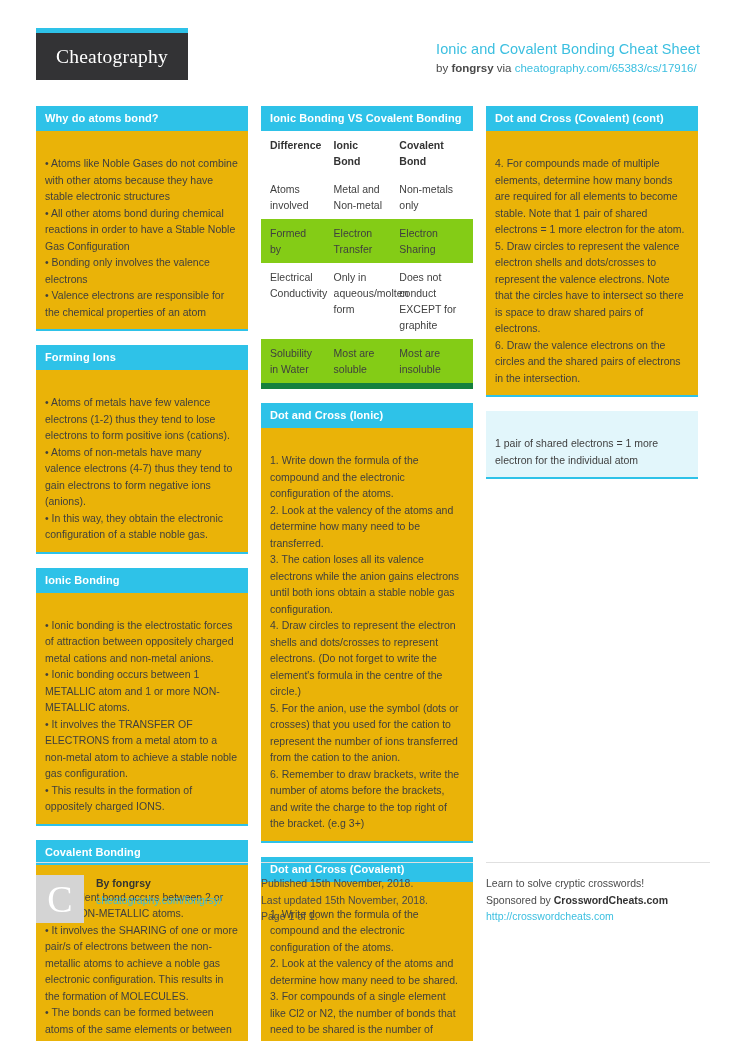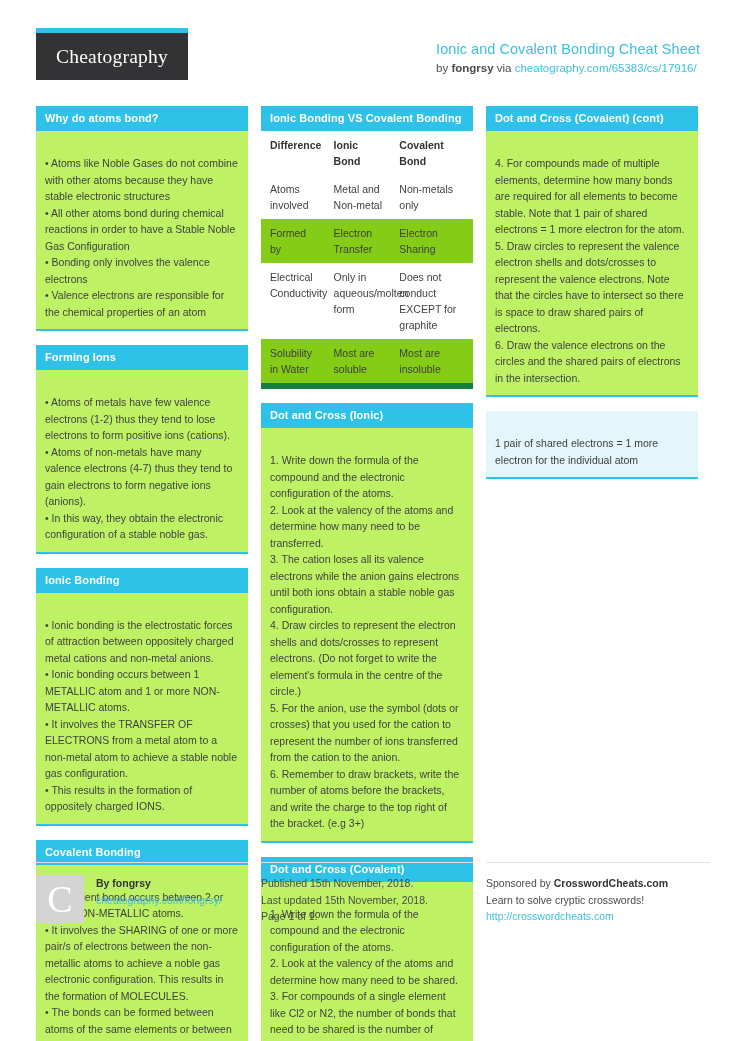--- a/index.html
+++ b/index.html
@@ -76,21 +76,21 @@
   }
   .col {
     width: 212px;
     flex: none;
   }
 
   
   .card {
     margin-bottom: 14px;
     border-bottom: 2px solid #2ec2e8;
-    background: #bef264;
+    background: #eab308;
   }
   .card-title {
     background: #2ec2e8;
     color: #ffffff;
     font-size: 11px;
     font-weight: bold;
     padding: 6px 8px 6px 9px;
     line-height: 13px;
     letter-spacing: 0.1px;
   }
@@ -309,20 +309,20 @@
       </div>
     </div>
 
     <div class="footer-col">
       <div>Published 15th November, 2018.</div>
       <div>Last updated 15th November, 2018.</div>
       <div>Page 1 of 1.</div>
     </div>
 
     <div class="footer-col" style="width:224px">
+      <div>Learn to solve cryptic crosswords!</div>
       <div><span>Sponsored by </span><span class="sponsor-name">CrosswordCheats.com</span></div>
-      <div>Learn to solve cryptic crosswords!</div>
       <div class="footer-link">http://crosswordcheats.com</div>
     </div>
 
   </div>
 
 </div>
 
 </body></html>

